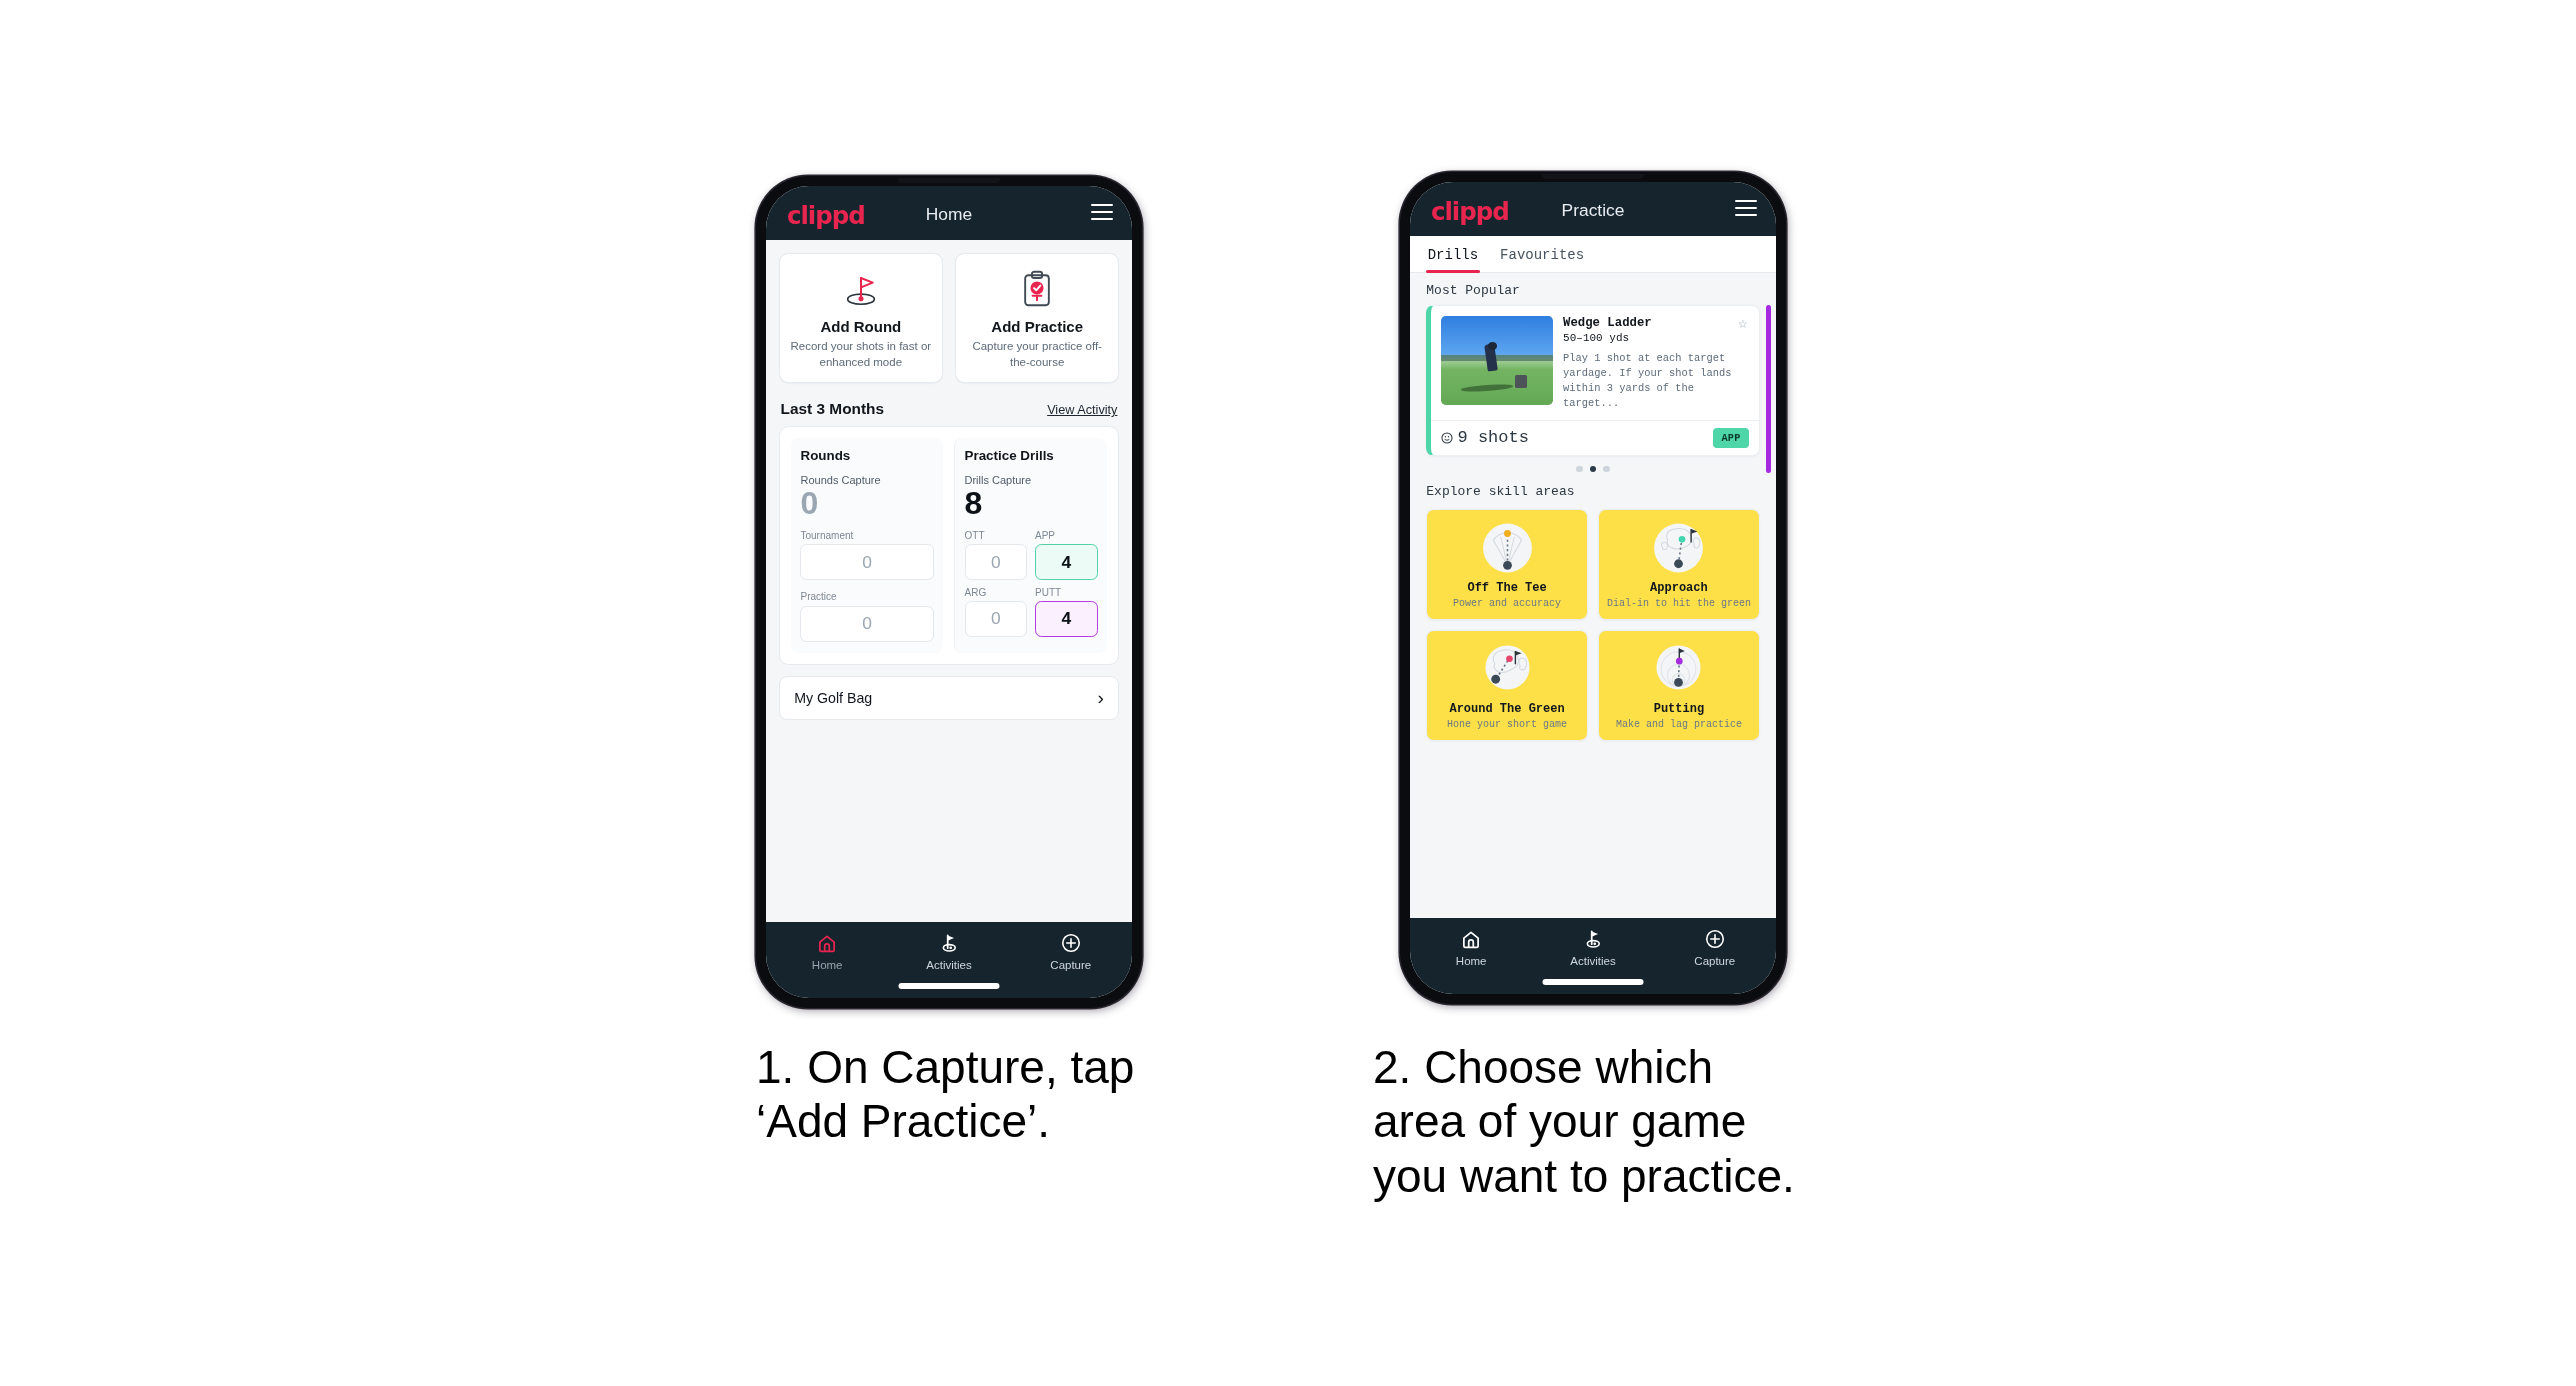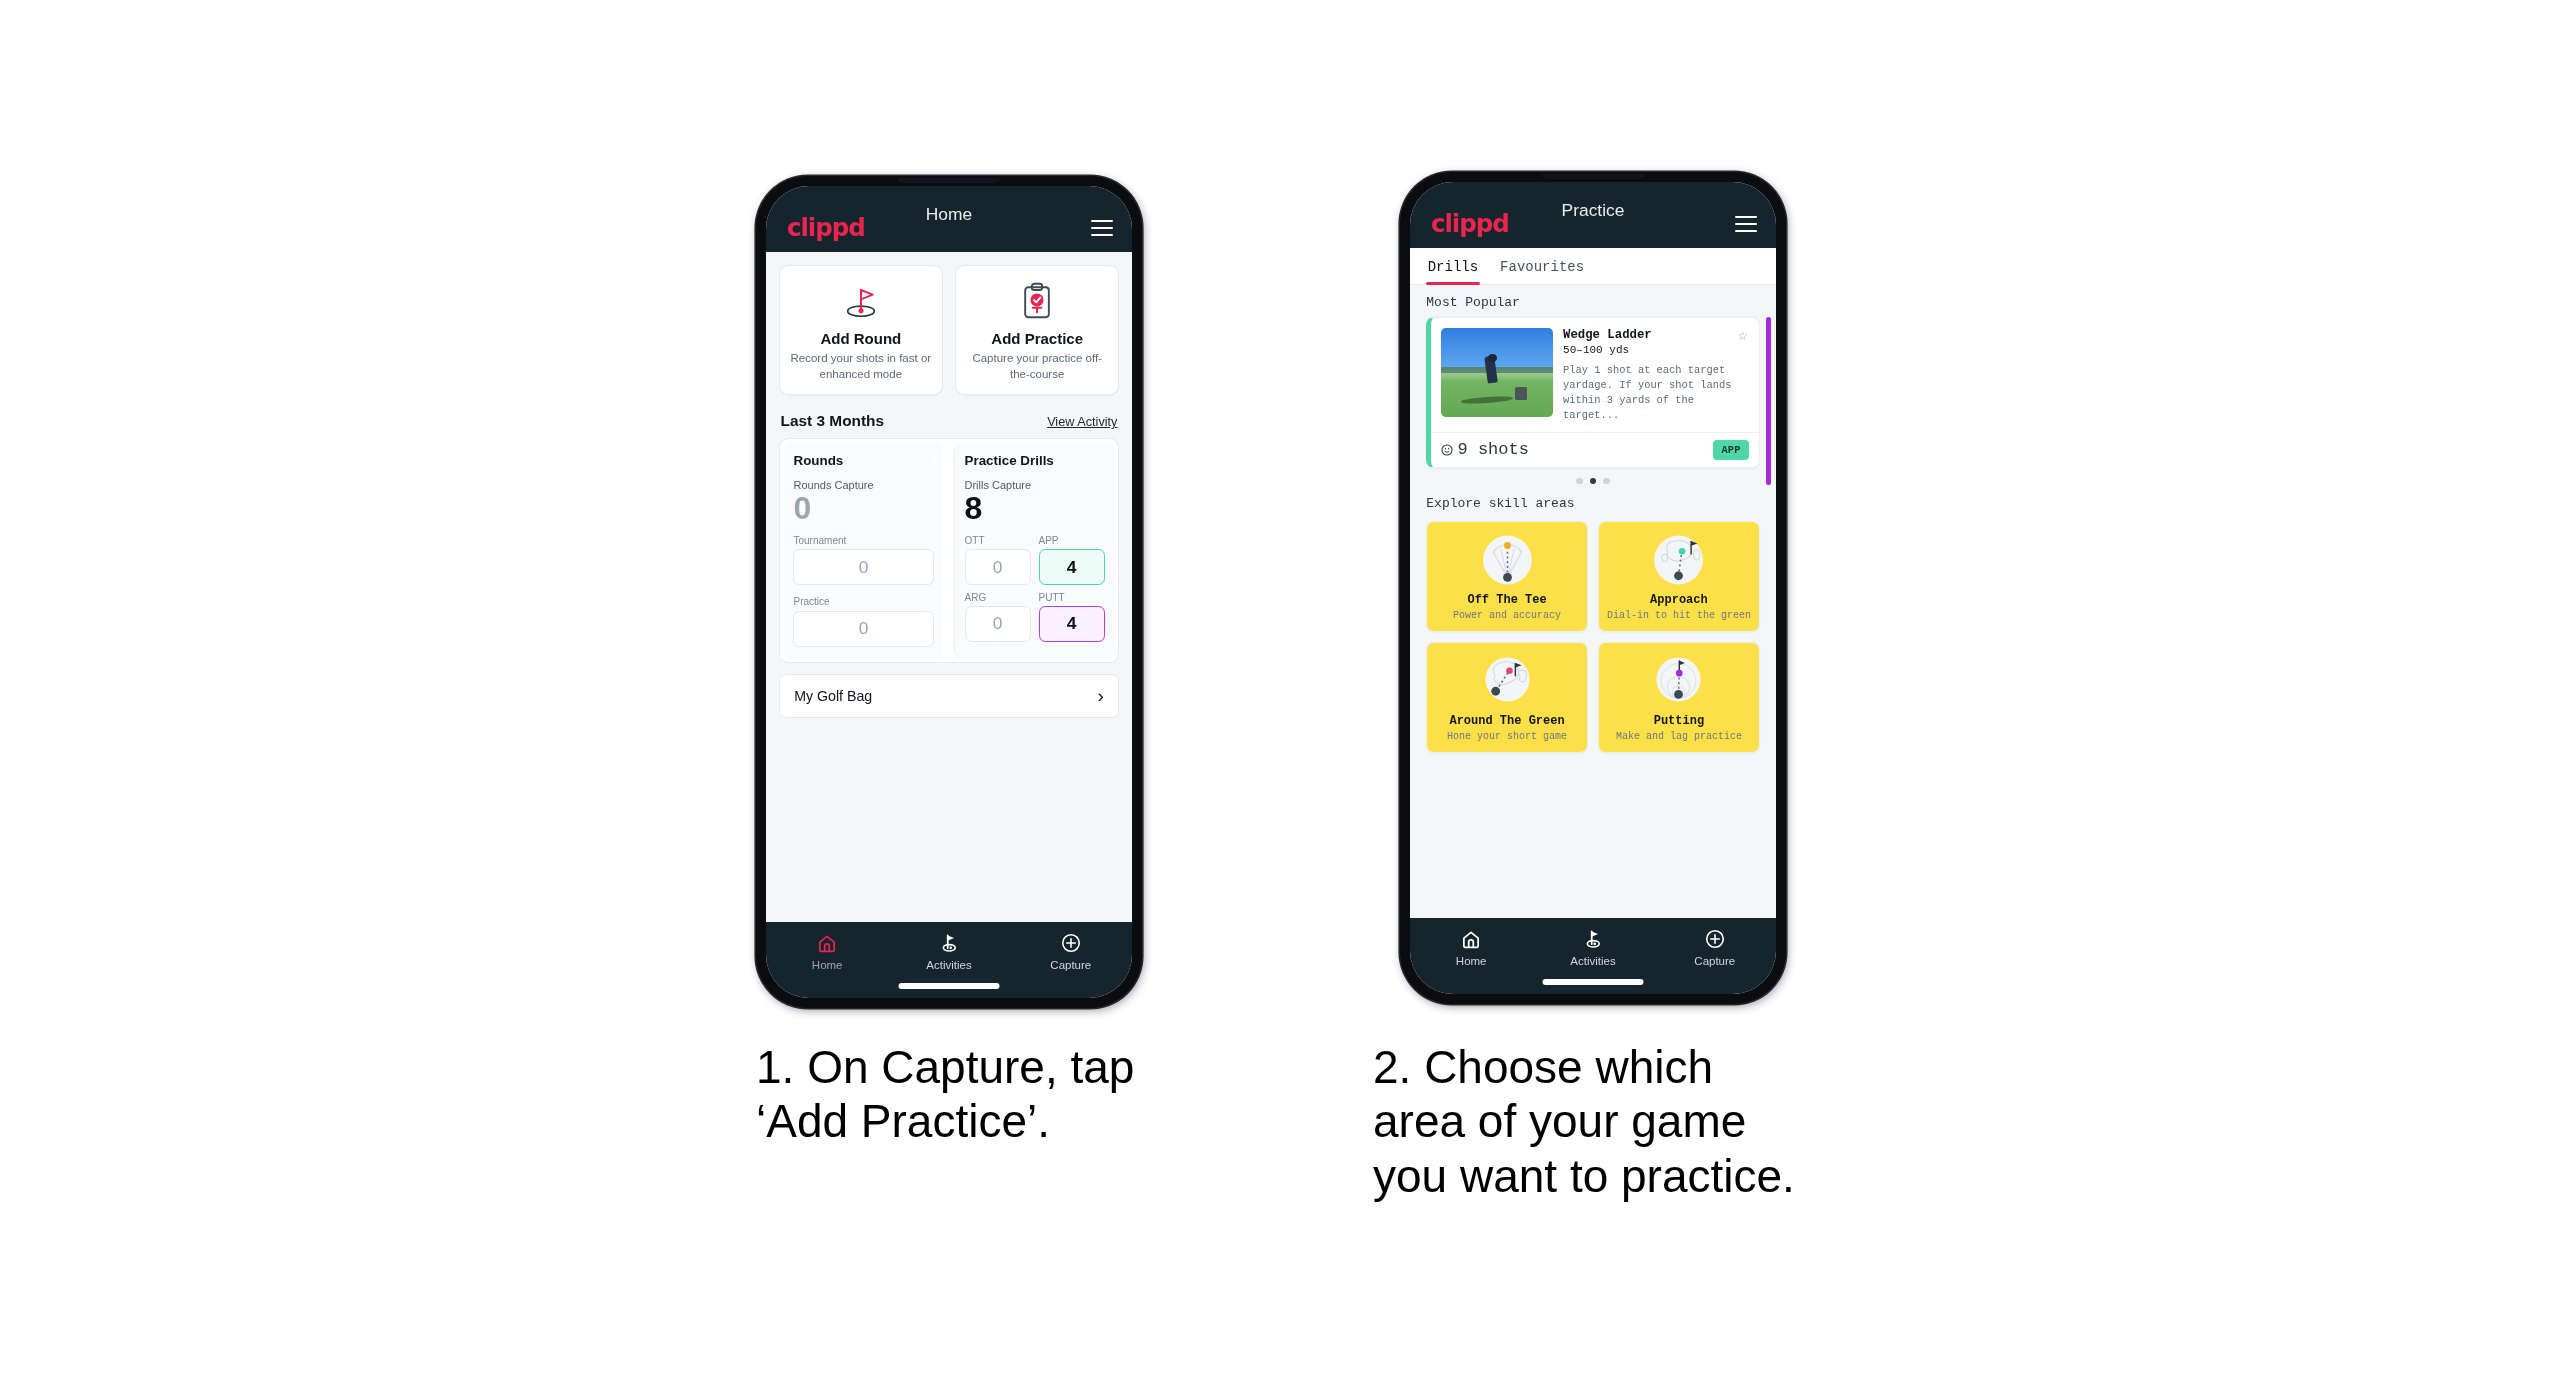--- a/index.html
+++ b/index.html
@@ -31,22 +31,22 @@
   }
   .notch {
     position: absolute; top: 1.6px; left: 50%; transform: translateX(-50%);
     width: 103px; height: 5.5px;
     background: #131419; border-radius: 0 0 5.5px 5.5px; z-index: 40;
   }
 
   
   .appbar {
     background: #16242e;
-    height: 66px;
-    display: flex; align-items: center;
+    height: 54px;
+    display: flex; 
     padding: 17.4px 19px 0 20.6px;
     flex: 0 0 auto;
     position: relative;
   }
   .logo {
     font-family: "DejaVu Sans", sans-serif;
     font-weight: 700;
     font-size: 24.5px;
     color: #e8254e;
     letter-spacing: -1px;
@@ -70,21 +70,21 @@
     box-shadow: 0 0.8px 1.6px rgba(16,24,40,.04);
   }
   .action-icon { height: 44px; display: flex; align-items: center; justify-content: center; margin-bottom: 6.3px; }
   .action-title { font-size: 15px; font-weight: 700; color: #11161c; margin-bottom: 4.7px; }
   .action-sub { font-size: 11.5px; color: #5d6b7a; line-height: 1.32; }
 
   .sec-head { display: flex; align-items: baseline; justify-content: space-between; margin: 17.4px 1.6px 8px; }
   .sec-title { font-size: 15.4px; font-weight: 700; color: #11161c; }
   .sec-link { font-size: 12.7px; color: #1d2630; text-decoration: underline; }
 
-  .stats-card { background: #fff; border: 0.8px solid #e6e9ed; border-radius: 9.5px; padding: 4px; display: flex; gap: 11px; }
+  .stats-card { background: #fff; border: 0.8px solid #e6e9ed; border-radius: 9.5px; padding: 11px; display: flex; gap: 11px; }
   .stat-col { flex: 1; background: #fafbfc; border-radius: 8px; padding: 9.5px 9.5px 11px; }
   .stat-col + .stat-col { border-left: 0.8px solid #eceff2; }
   .stat-h { font-size: 13.4px; font-weight: 700; color: #11161c; margin-bottom: 11px; }
   .stat-cap { font-size: 11px; color: #4f5c6b; margin-bottom: 1.6px; }
   .stat-big { font-size: 32px; font-weight: 700; line-height: 1.05; margin-bottom: 9.5px; }
   .stat-big.zero { color: #9aa6b2; }
   .stat-big.val { color: #0c1117; }
 
   .mini-grid { display: grid; grid-template-columns: 1fr 1fr; gap: 6.3px 8px; }
   .mini-grid.single { grid-template-columns: 1fr; }

